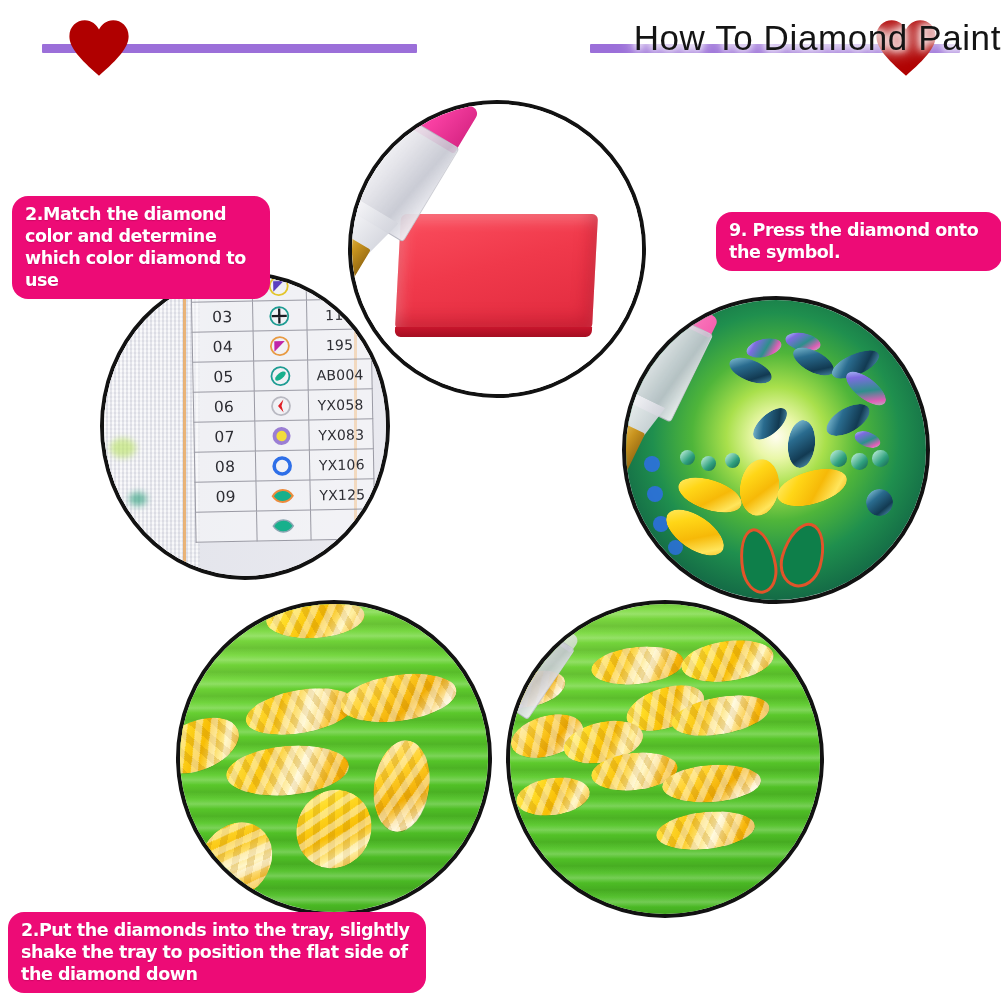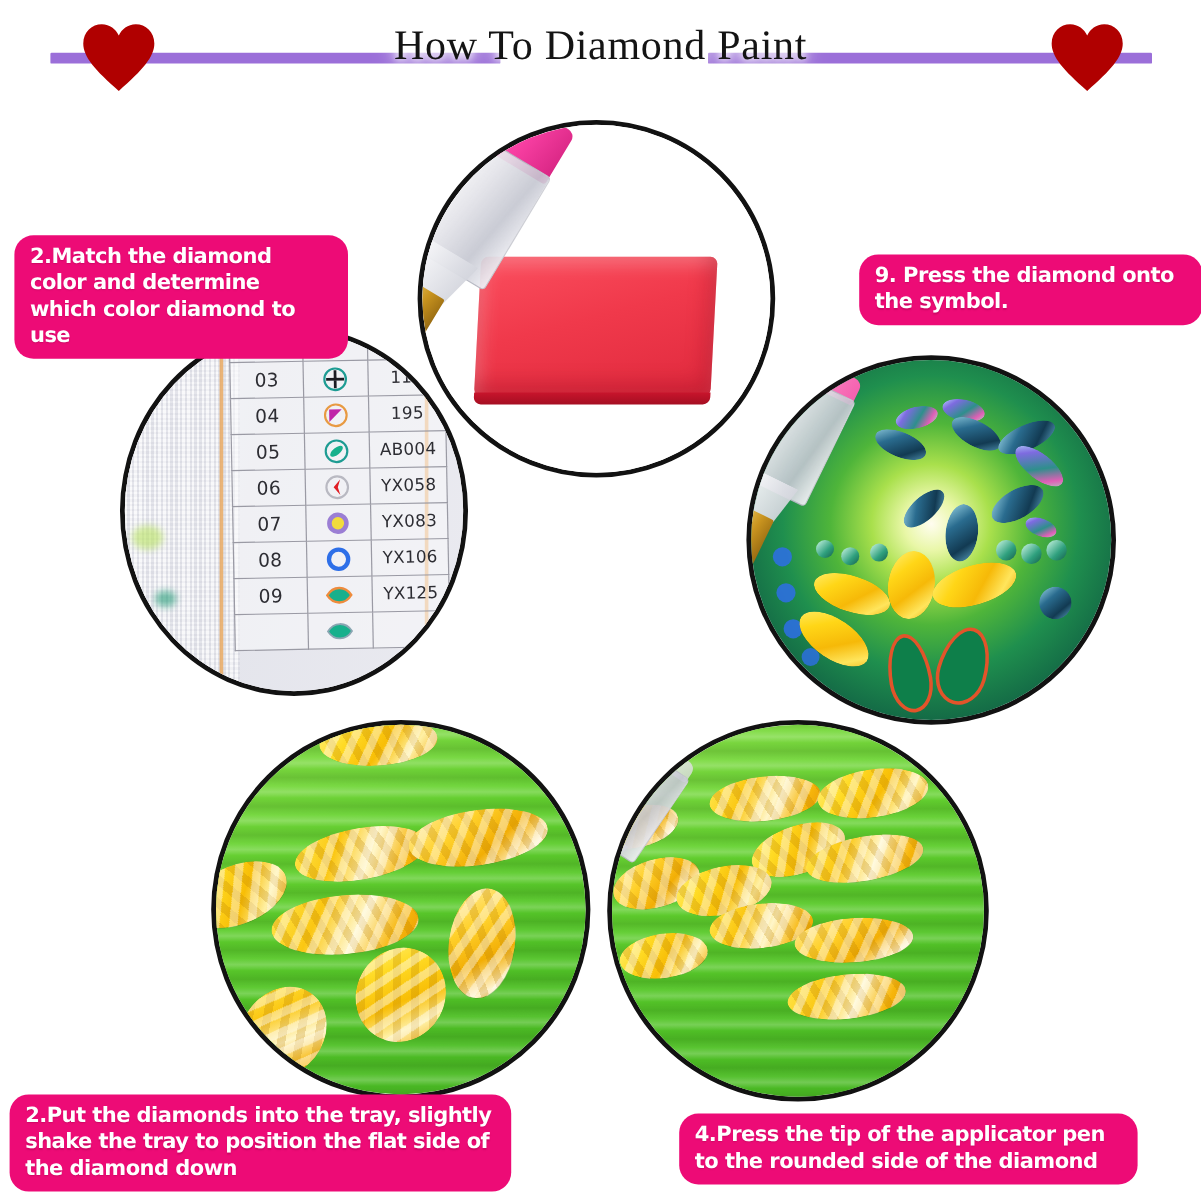--- a/index.html
+++ b/index.html
@@ -14,22 +14,22 @@
 
   
   .hdr{position:absolute;left:0;top:0;width:1001px;height:80px;}
   .hdr-line{position:absolute;top:44px;height:9px;background:#9B6FD9;border-radius:1px;}
   .hdr-line.l{left:42px;width:375px;}
   .hdr-line.r{left:590px;width:370px;}
   .heart{position:absolute;width:62px;height:58px;top:19px;}
   .heart.l{left:68px;}
   .heart.r{left:875px;}
   .title{
-    position:absolute;left:0;top:18px;width:1001px;text-align:center;
-    font-family:Liberation Serif, serif;
+    position:absolute;left:0;top:18px;width:1001px;text-align:right;
+    font-family:Liberation Sans, sans-serif;
     font-size:35px;font-weight:400;color:#141414;letter-spacing:.6px;
     z-index:4;
     text-shadow:0 0 6px #fff,0 0 10px #fff,0 0 16px #fff,0 0 22px #fff;
   }
 
   
   .lbl{
     position:absolute;
     background:#ED0B76;
     color:#ffffff;
@@ -38,21 +38,21 @@
     font-weight:700;
     font-size:17.5px;
     line-height:22px;
     letter-spacing:-.45px;
     padding:7px 13px 8px 13px;
     box-sizing:border-box;
     z-index:6;
     text-shadow:0 1px 1px rgba(150,0,70,.35);
   }
   #lbl1{left:168px;top:96px;width:242px;border-radius:15px;}
-  #lbl2{left:12px;top:196px;width:278px;}
+  #lbl2{left:12px;top:196px;width:258px;}
   #lbl5{left:716px;top:212px;width:286px;}
   #lbl3{left:8px;top:912px;width:418px;}
   #lbl4{left:566px;top:928px;width:382px;}
 
   
   .circ{
     position:absolute;border-radius:50%;
     border:4px solid #121212;
     overflow:hidden;
     background:#fff;
@@ -481,15 +481,14 @@
         <div class="pen-body" style="top:7%;height:50%;"></div>
         <div class="pen-cone" style="top:52%;"></div>
 
       </div>
     </div>
   </div>
 
   <div class="lbl nosel" id="lbl2">2.Match the diamond color and determine which color diamond to use</div>
   <div class="lbl nosel" id="lbl5">9.  Press the diamond onto the symbol.</div>
   <div class="lbl nosel" id="lbl3">2.Put the diamonds into the tray, slightly shake the tray to position the flat side of the diamond down</div>
-  <div class="lbl nosel" id="lbl4">4.Press the tip of the applicator pen to the rounded side of the diamond</div>
 
 </div>
 
 </body></html>

